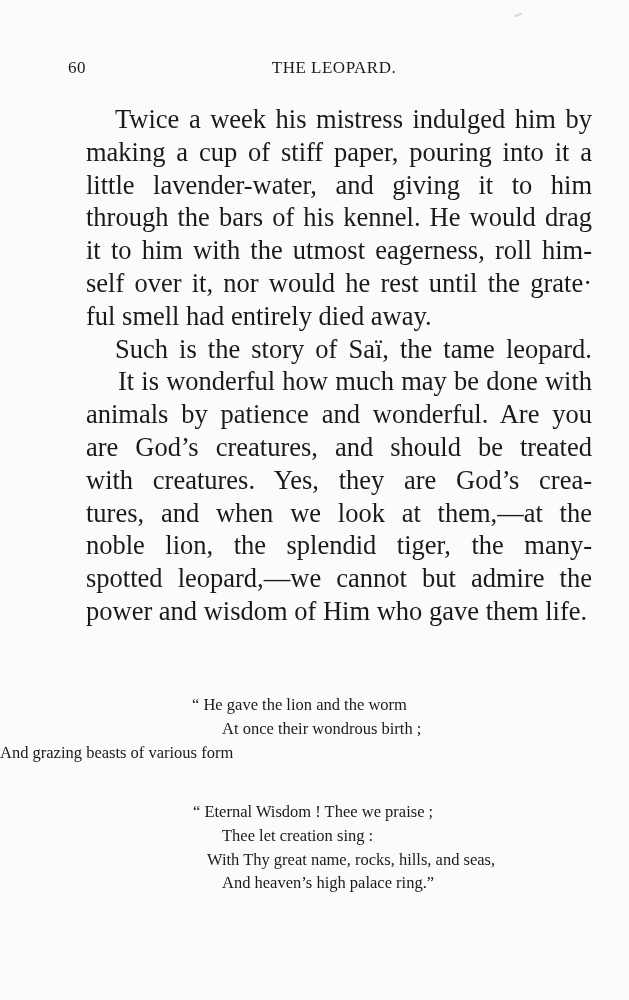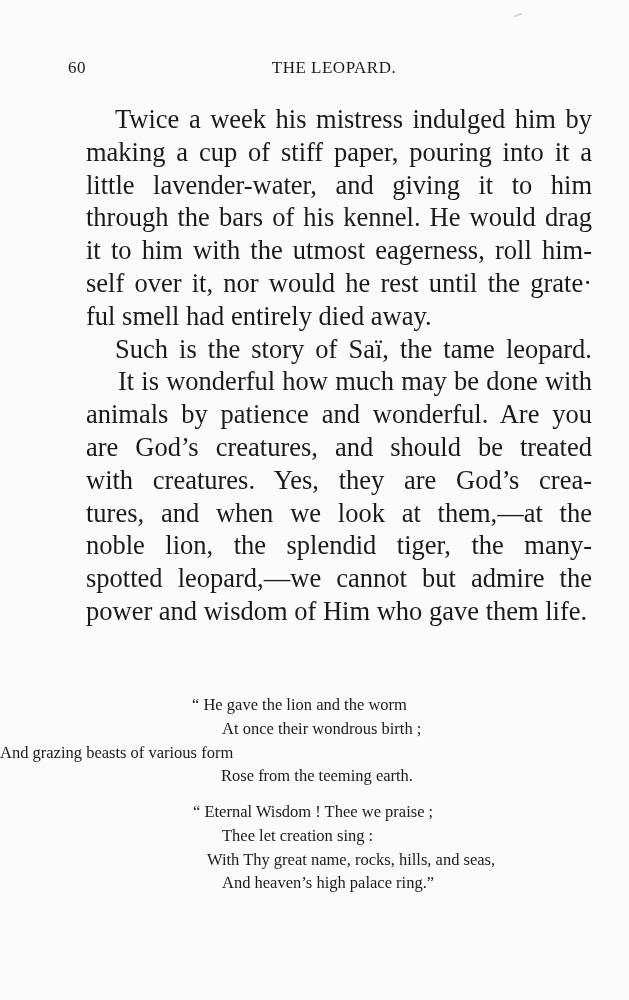--- a/index.html
+++ b/index.html
@@ -126,21 +126,20 @@
     <span class="line" style="white-space: normal; text-align-last: justify;">noble lion, the splendid tiger, the many-</span>
     <span class="line" style="white-space: normal; text-align-last: justify;">spotted leopard,—we cannot but admire the</span>
     <span class="line last">power and wisdom of Him who gave them life.</span>
   </p>
 </div>
 
 <div class="poem stanza-1">
   <span class="vline v0">“ He gave the lion and the worm</span>
   <span class="vline v1">At once their wondrous birth ;</span>
   <span class="vline v2">And grazing beasts of various form</span>
-  <span class="vline v3">Rose from the teeming earth.</span>
 </div>
 
 <div class="poem stanza-2">
   <span class="vline v0">“ Eternal Wisdom ! Thee we praise ;</span>
   <span class="vline v1">Thee let creation sing :</span>
   <span class="vline v2">With Thy great name, rocks, hills, and seas,</span>
   <span class="vline v3">And heaven’s high palace ring.”</span>
 </div>
 
 </body></html>

